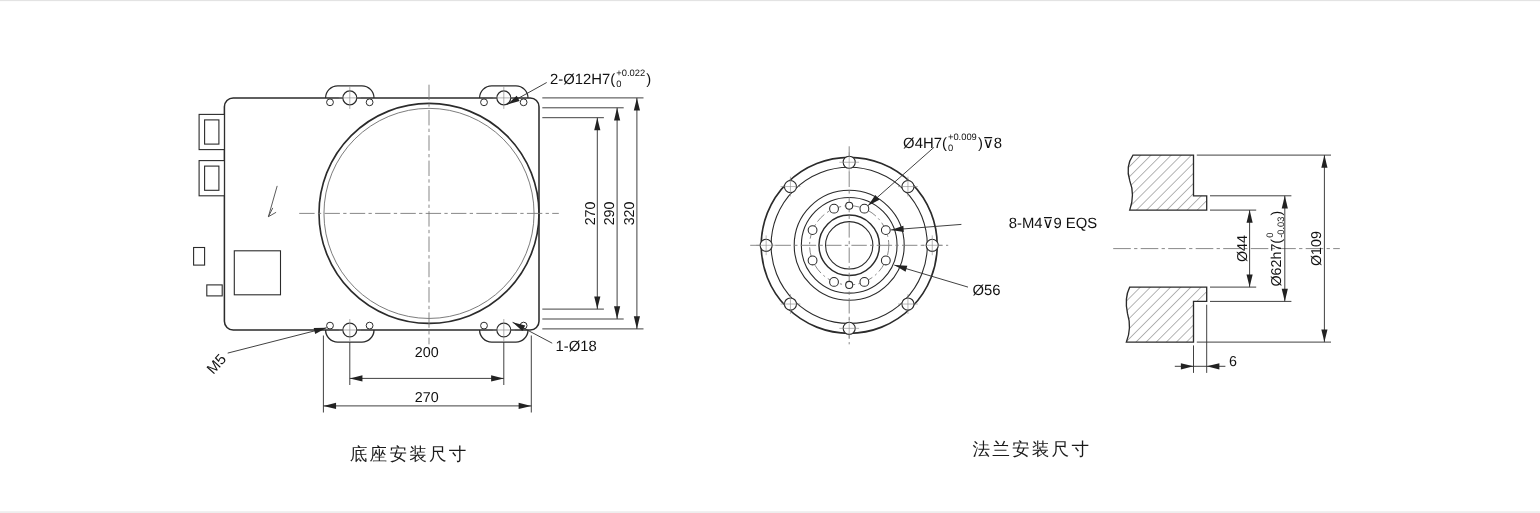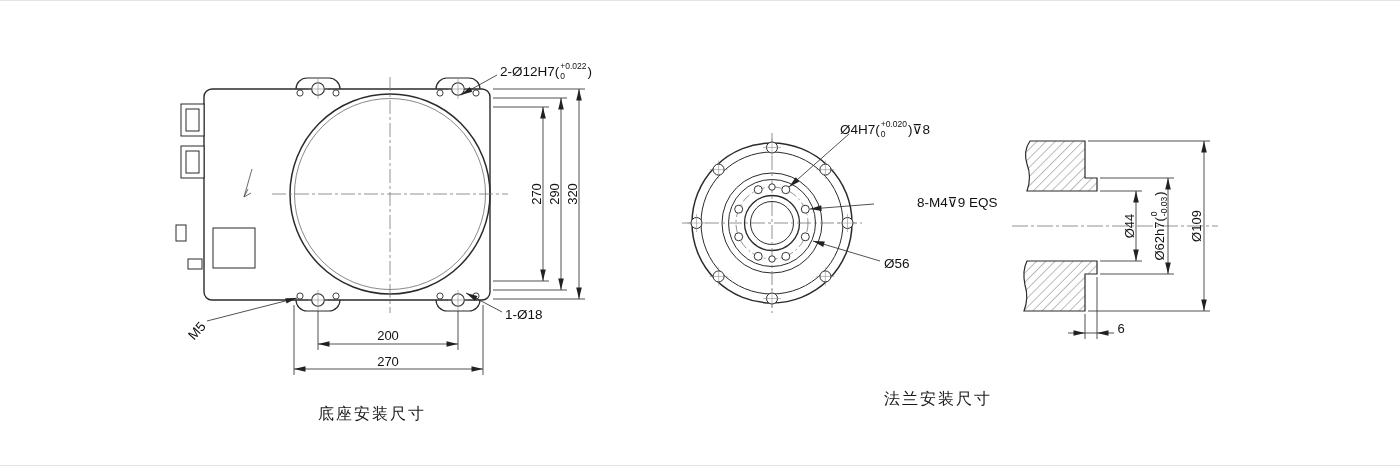--- a/index.html
+++ b/index.html
@@ -210,38 +210,38 @@
   <span class="tol">
     <span>+0.022</span>
     <span>0</span>
   </span>
   <span>)</span>
 </div>
 
 <div class="lbl rot dim" style="left:536px;top:193px">270</div>
 <div class="lbl rot dim" style="left:554px;top:193px">290</div>
 <div class="lbl rot dim" style="left:572px;top:193px">320</div>
-<div class="lbl c dim" style="left:388px;top:334px">200</div>
+<div class="lbl c dim" style="left:388px;top:319px">200</div>
 <div class="lbl c dim" style="left:388px;top:360px">270</div>
 <div class="lbl" style="left:505px;top:314px">1-Ø18</div>
 <div class="lbl rot45" style="left:197px;top:330px">M5</div>
 <div class="lbl c caption" style="left:372px;top:413px">底座安装尺寸</div>
 
-<div class="lbl" style="left:840px;top:129px">
+<div class="lbl" style="left:821px;top:129px">
   <span>Ø4H7(</span>
   <span class="tol">
-    <span>+0.020</span>
+    <span>+0.009</span>
     <span>0</span>
   </span>
   <span>)⊽8</span>
 </div>
 
 <div class="lbl" style="left:917px;top:202px">8-M4⊽9 EQS</div>
 <div class="lbl" style="left:884px;top:263px">Ø56</div>
-<div class="lbl c caption" style="left:938px;top:398px">法兰安装尺寸</div>
+<div class="lbl c caption" style="left:938px;top:409px">法兰安装尺寸</div>
 
 <div class="lbl rot dim" style="left:1129px;top:225px">Ø44</div>
 
 <div class="lbl rot dim" style="left:1160px;top:225px">
   <span>Ø62h7(</span>
   <span class="tol">
     <span>0</span>
     <span>-0.03</span>
   </span>
   <span>)</span>

